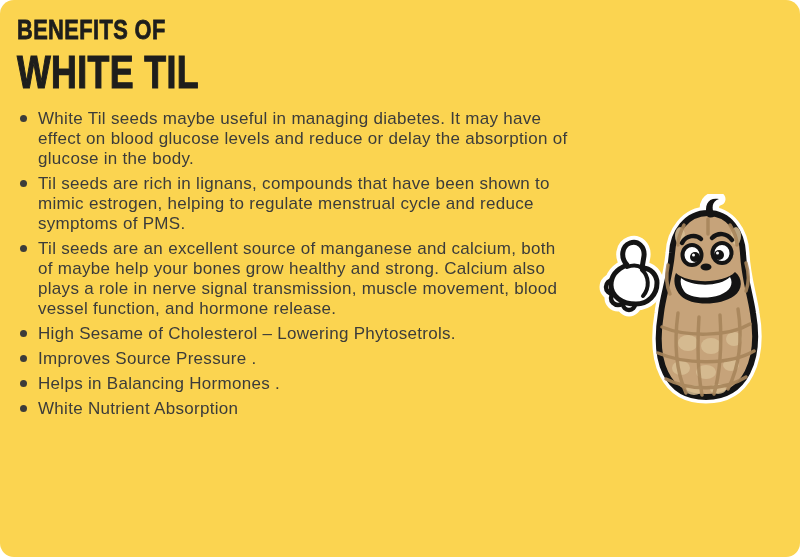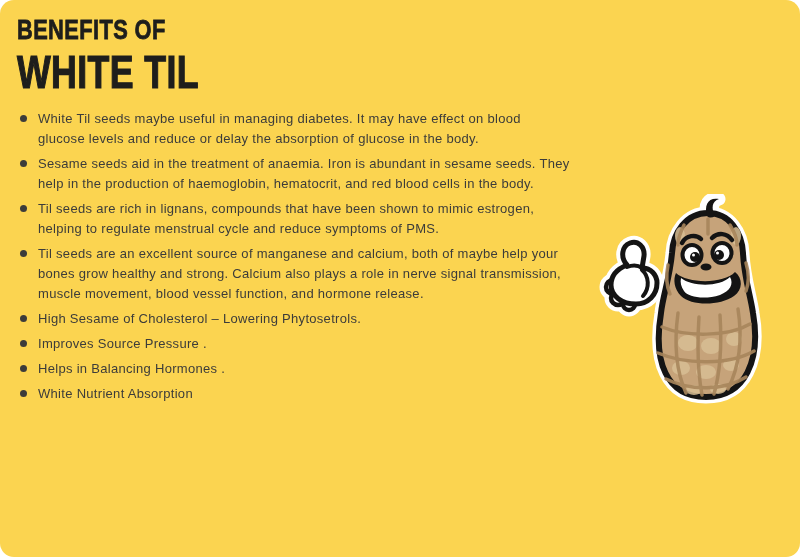--- a/index.html
+++ b/index.html
@@ -25,21 +25,21 @@
     letter-spacing:.5px; -webkit-text-stroke:1.2px var(--title);
     transform:scaleX(.76); transform-origin:0 50%;
     white-space:nowrap;
   }
   ul.benefits {
     list-style:none; margin:14px 0 0 0; padding:0 0 0 18px;
     max-width:552px;
   }
   ul.benefits li {
     position:relative; padding-left:20px; margin-bottom:5px;
-    font-size:13px; line-height:20px; color:var(--text);
+    font-size:17px; line-height:20px; color:var(--text);
     letter-spacing:.3px;
   }
   ul.benefits li::before {
     content:""; position:absolute; left:2px; top:6.5px;
     width:7px; height:7px; border-radius:50%; background:var(--text);
   }
   .mascot {
     position:absolute; left:596px; top:194px; width:170px; height:214px;
   }
   .mascot svg { display:block; width:100%; height:100%; }
@@ -49,21 +49,20 @@
 
 <div class="canvas">
 
   <div class="title-block">
     <h2 class="kicker">BENEFITS OF</h2>
     <h1 class="main-title">WHITE TIL</h1>
   </div>
 
   <ul class="benefits">
     <li>White Til seeds maybe useful in managing diabetes. It may have effect on blood glucose levels and reduce or delay the absorption of glucose in the body.</li>
-    <li>Sesame seeds aid in the treatment of anaemia. Iron is abundant in sesame seeds. They help in the production of haemoglobin, hematocrit, and red blood cells in the body.</li>
     <li>Til seeds are rich in lignans, compounds that have been shown to mimic estrogen, helping to regulate menstrual cycle and reduce symptoms of PMS.</li>
     <li>Til seeds are an excellent source of manganese and calcium, both of maybe help your bones grow healthy and strong. Calcium also plays a role in nerve signal transmission, muscle movement, blood vessel function, and hormone release.</li>
     <li>High Sesame of Cholesterol – Lowering Phytosetrols.</li>
     <li>Improves Source Pressure .</li>
     <li>Helps in Balancing Hormones .</li>
     <li>White Nutrient Absorption</li>
   </ul>
 
   <div class="mascot">
     <svg viewBox="0 0 170 212" stroke-linejoin="round" stroke-linecap="round">

